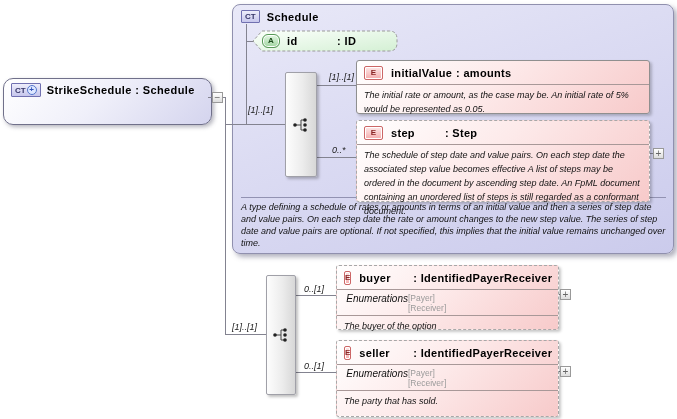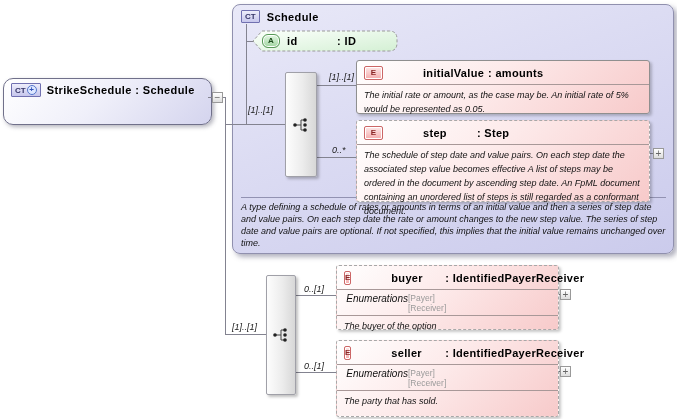--- a/index.html
+++ b/index.html
@@ -53,21 +53,21 @@
   .comp1{left:285px;top:72px;width:30px;height:103px;}
   .comp2{left:266px;top:275px;width:28px;height:118px;}
 
   
   .el-box{background:linear-gradient(135deg,#ffffff 0%,#fdeaea 45%,#f7caca 100%);
           box-shadow:2px 2px 3px rgba(0,0,0,.22);border-radius:3px;}
   .el-solid{border:1px solid #8f8f8f;}
   .el-dashed{border:1px dashed #a8a8a8;}
   .el-title{display:flex;align-items:center;padding:5px 7px 4px;border-bottom:1px solid #a89898;}
   .el-title .e-badge{margin-right:8px;}
-  .el-name{font-size:11px;font-weight:bold;letter-spacing:.3px;min-width:50px;margin-right:4px;white-space:nowrap;margin-left:32px;}
+  .el-name{font-size:11px;font-weight:bold;letter-spacing:.3px;min-width:50px;margin-right:4px;white-space:nowrap;}
   .el-type{font-size:11px;font-weight:bold;letter-spacing:.3px;white-space:nowrap;}
   .el-anno{padding:3px 7px;font-style:italic;font-size:9px;line-height:14px;color:#111;}
   .enum-row{display:flex;padding:3px 7px 2px;border-bottom:1px solid #a89898;}
   .enum-label{font-style:italic;font-size:10px;width:64px;flex:none;color:#111;text-align:right;}
   .enum-vals{font-size:8.5px;line-height:10px;color:#9a9a9a;}
 
   .iv-box{left:356px;top:60px;width:292px;height:52px;}
   .step-box{left:356px;top:120px;width:292px;height:80px;}
   .buyer-box{left:336px;top:265px;width:221px;height:63px;}
   .seller-box{left:336px;top:340px;width:221px;height:75px;}

